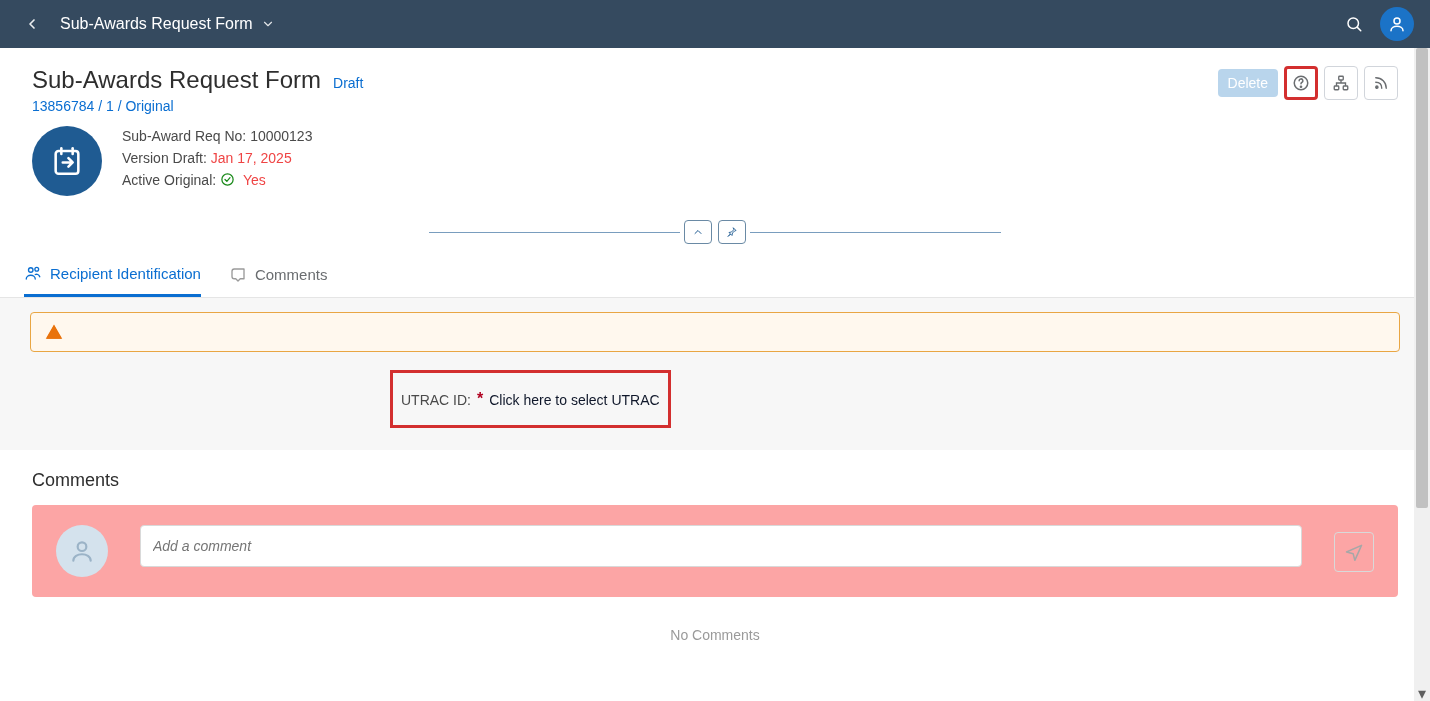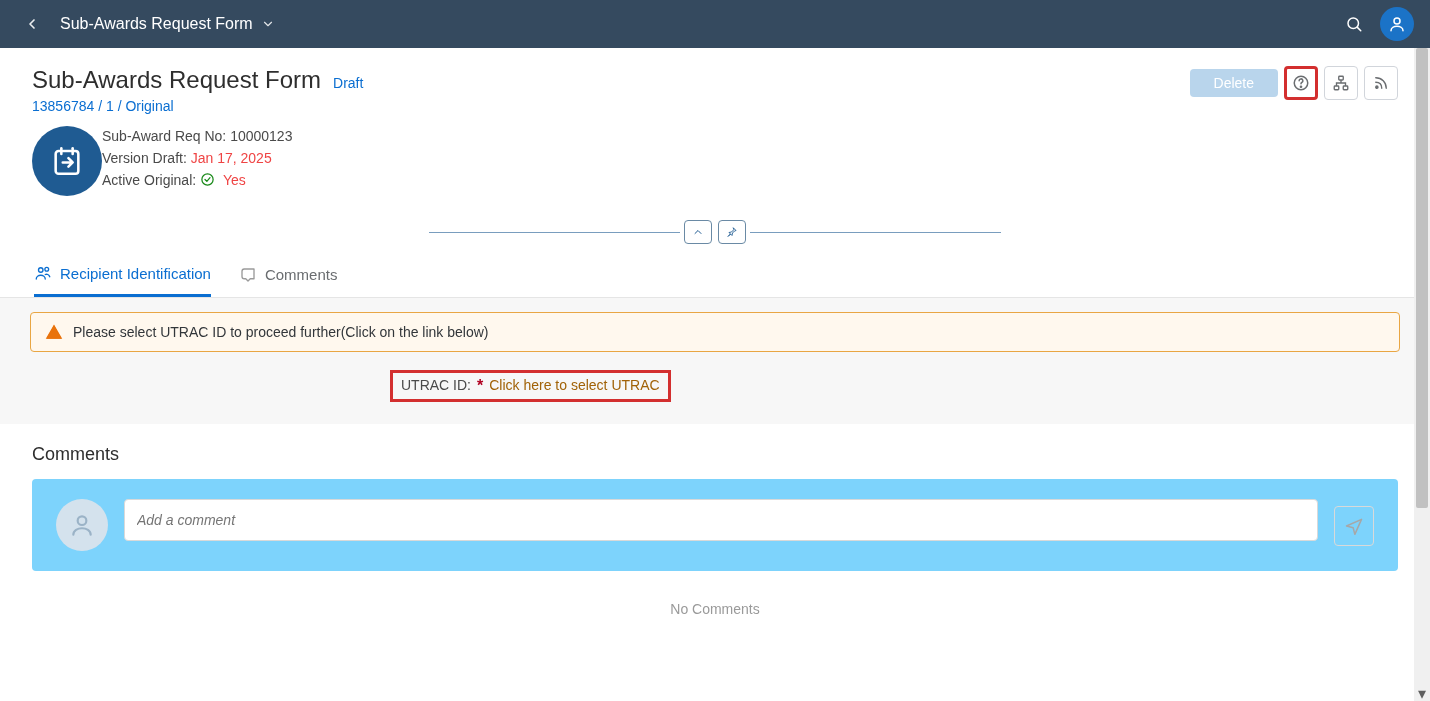--- a/index.html
+++ b/index.html
@@ -15,61 +15,61 @@
     .header-icon-btn { width: 36px; height: 36px; display: flex; align-items: center; justify-content: center; cursor: pointer; border-radius: 50%; }
     .avatar-btn { background: #1b73c7; width: 34px; height: 34px; display: flex; align-items: center; justify-content: center; border-radius: 50%; cursor: pointer; margin-left: 8px; }
 
     
     .page-head { padding: 18px 32px 0 32px; display: flex; align-items: flex-start; }
     .title-line { display: flex; align-items: baseline; gap: 12px; }
     .page-title { font-size: 24px; font-weight: 400; color: #2e2e2e; }
     .status-chip { color: #0a6ed1; font-size: 14px; }
     .sub-id { color: #0a6ed1; font-size: 14px; margin-top: 4px; }
     .head-right { margin-left: auto; display: flex; align-items: center; gap: 6px; }
-    .btn-delete { background: #b9d5ec; color: #fff; border: none; border-radius: 4px; padding: 6px 24px; font-size: 14px; cursor: pointer; }
+    .btn-delete { background: #b9d5ec; color: #fff; border: none; border-radius: 4px; padding: 6px 10px; font-size: 14px; cursor: pointer; }
     .sq-btn { width: 34px; height: 34px; border: 1px solid #d1d5db; border-radius: 4px; background: #fff; display: flex; align-items: center; justify-content: center; cursor: pointer; color: #6a6d70; }
     .sq-btn.highlighted { border: 3px solid #d32f2f; }
 
     
-    .info-row { padding: 12px 32px 10px 32px; display: flex; align-items: flex-start; }
+    .info-row { padding: 12px 32px 10px 32px; display: flex; align-items: flex-start; gap: 20px; }
     .big-icon { width: 70px; height: 70px; background: #1f5b92; border-radius: 50%; display: flex; align-items: center; justify-content: center; color: #fff; }
     .info-fields { display: flex; flex-direction: column; gap: 6px; padding-top: 2px; }
     .info-line { font-size: 14px; color: #4a4a4a; }
     .info-line .label { color: #4a4a4a; }
     .info-line .val-green { color: #ef4444; }
     .info-line .val-check { color: #188918; margin-right: 4px; }
 
     
     .divider-wrap { position: relative; height: 36px; margin: 8px 0 4px 0; display:flex; align-items:center; justify-content:center;}
     .divider-line { position:absolute; top:50%; left:30%; right:30%; height:1px; background:#1f5b92; opacity:0.6;}
     .pill-group { display:flex; gap:6px; background:#fff; padding:0 4px; position:relative; z-index:1;}
     .pill-btn { width:28px; height:24px; border:1px solid #6a8aa5; border-radius:4px; display:flex; align-items:center; justify-content:center; cursor:pointer; color:#1f5b92; background:#fff;}
 
     
-    .tabs { display: flex; align-items: center; gap: 28px; padding: 0 34px; border-bottom: 1px solid #e5e5e5; }
+    .tabs { display: flex; align-items: center; gap: 28px; padding: 0 24px; border-bottom: 1px solid #e5e5e5; }
     .tab { display: flex; align-items: center; gap: 8px; padding: 10px 0 12px 0; cursor: pointer; font-size: 15px; color: #6a6d70; }
     .tab.active { color: #0a6ed1; border-bottom: 3px solid #0a6ed1; font-weight: 500; }
     .tab .tab-icon { color: inherit; }
 
     
     .content-area { background: #f7f7f7; padding: 14px 0 0 0; }
     .warning-strip { margin: 0 30px; background: #fff8ee; border:1px solid #e9a643; border-radius:4px; padding:10px 14px; display:flex; align-items:center; gap:10px; }
     .warning-strip .w-icon { color:#e9730c; }
     .warning-text { font-size:14px; color:#32363a; }
 
     .utrac-row { margin:18px 30px 22px 30px; display:flex; justify-content:flex-start; padding-left: 360px;}
-    .utrac-box { border:3px solid #d32f2f; padding:4px 8px; display:inline-flex; align-items:flex-start; gap:6px; background:#f7f7f7;}
+    .utrac-box { border:3px solid #d32f2f; padding:17px 8px; display:inline-flex; align-items:flex-end; gap:6px; background:#f7f7f7;}
     .utrac-label { font-size:14px; color:#4a4a4a; }
     .req-star { color:#b00020; font-weight:bold; }
-    .utrac-link { color:#a16207; font-size:14px; cursor:pointer; }
+    .utrac-link { color:#0f172a; font-size:14px; cursor:pointer; }
 
     
     .section-title { font-size:18px; color:#2e2e2e; padding: 20px 32px 14px 32px; background:#fff;}
     .comments-block { background:#fff; padding: 0 32px 40px 32px; }
-    .comment-input-row { display:flex; align-items:flex-start; gap:16px; padding:20px 24px; background:#7dd3fc; border-radius:4px;}
+    .comment-input-row { display:flex; align-items:flex-start; gap:32px; padding:20px 24px; background:#fca5a5; border-radius:4px;}
     .avatar-circle { width:52px; height:52px; background:#d4e2ed; border-radius:50%; display:flex; align-items:center; justify-content:center; color:#9bb3c7; flex-shrink:0;}
     .comment-input { flex:1; border:1px solid #d9d9d9; border-radius:4px; padding:10px 12px; font-size:14px; color:#32363a; font-style:italic; min-height:42px; background:#fff;}
     .send-btn { width:40px; height:40px; border:1px solid #d9d9d9; border-radius:4px; display:flex; align-items:center; justify-content:center; color:#a7a7a7; cursor:pointer; margin-top:2px; align-self:center;}
     .no-comments { text-align:center; color:#9a9a9a; font-size:14px; padding: 30px 0 0 0;}
 
     
     .scroll-sim { position:fixed; right:0; top:48px; bottom:0; width:16px; background:#f0f0f0; }
     .scroll-thumb { position:absolute; top:0; height:460px; left:2px; right:2px; background:#c1c1c1; border-radius:2px;}
     .scroll-arrow { position:absolute; left:0; right:0; height:16px; display:flex; align-items:center; justify-content:center; color:#5f5f5f;}
     .scroll-arrow.top { top:0; }
@@ -204,21 +204,20 @@
     <span>Comments</span>
   </div>
 </div>
 
 <div class="content-area">
   <div class="warning-strip">
     <svg class="w-icon" width="18" height="18" viewBox="0 0 24 24" fill="#e9730c">
         <path d="M12 2L1 21h22L12 2zm0 6l7 12H5l7-12zm-1 4v4h2v-4h-2zm0 5v2h2v-2h-2z" fill="#e9730c"></path>
         <path d="M12 3L2 21h20L12 3z" fill="#e9730c"></path>
       </svg>
-    <span class="warning-text">Please select UTRAC ID to proceed further(Click on the link below)</span>
   </div>
   <div class="utrac-row">
     <div class="utrac-box">
       <span class="utrac-label">UTRAC ID:</span>
         <span class="req-star">*</span>
       <span class="utrac-link">Click here to select UTRAC</span>
     </div>
   </div>
 
   <div class="section-title">Comments</div>

